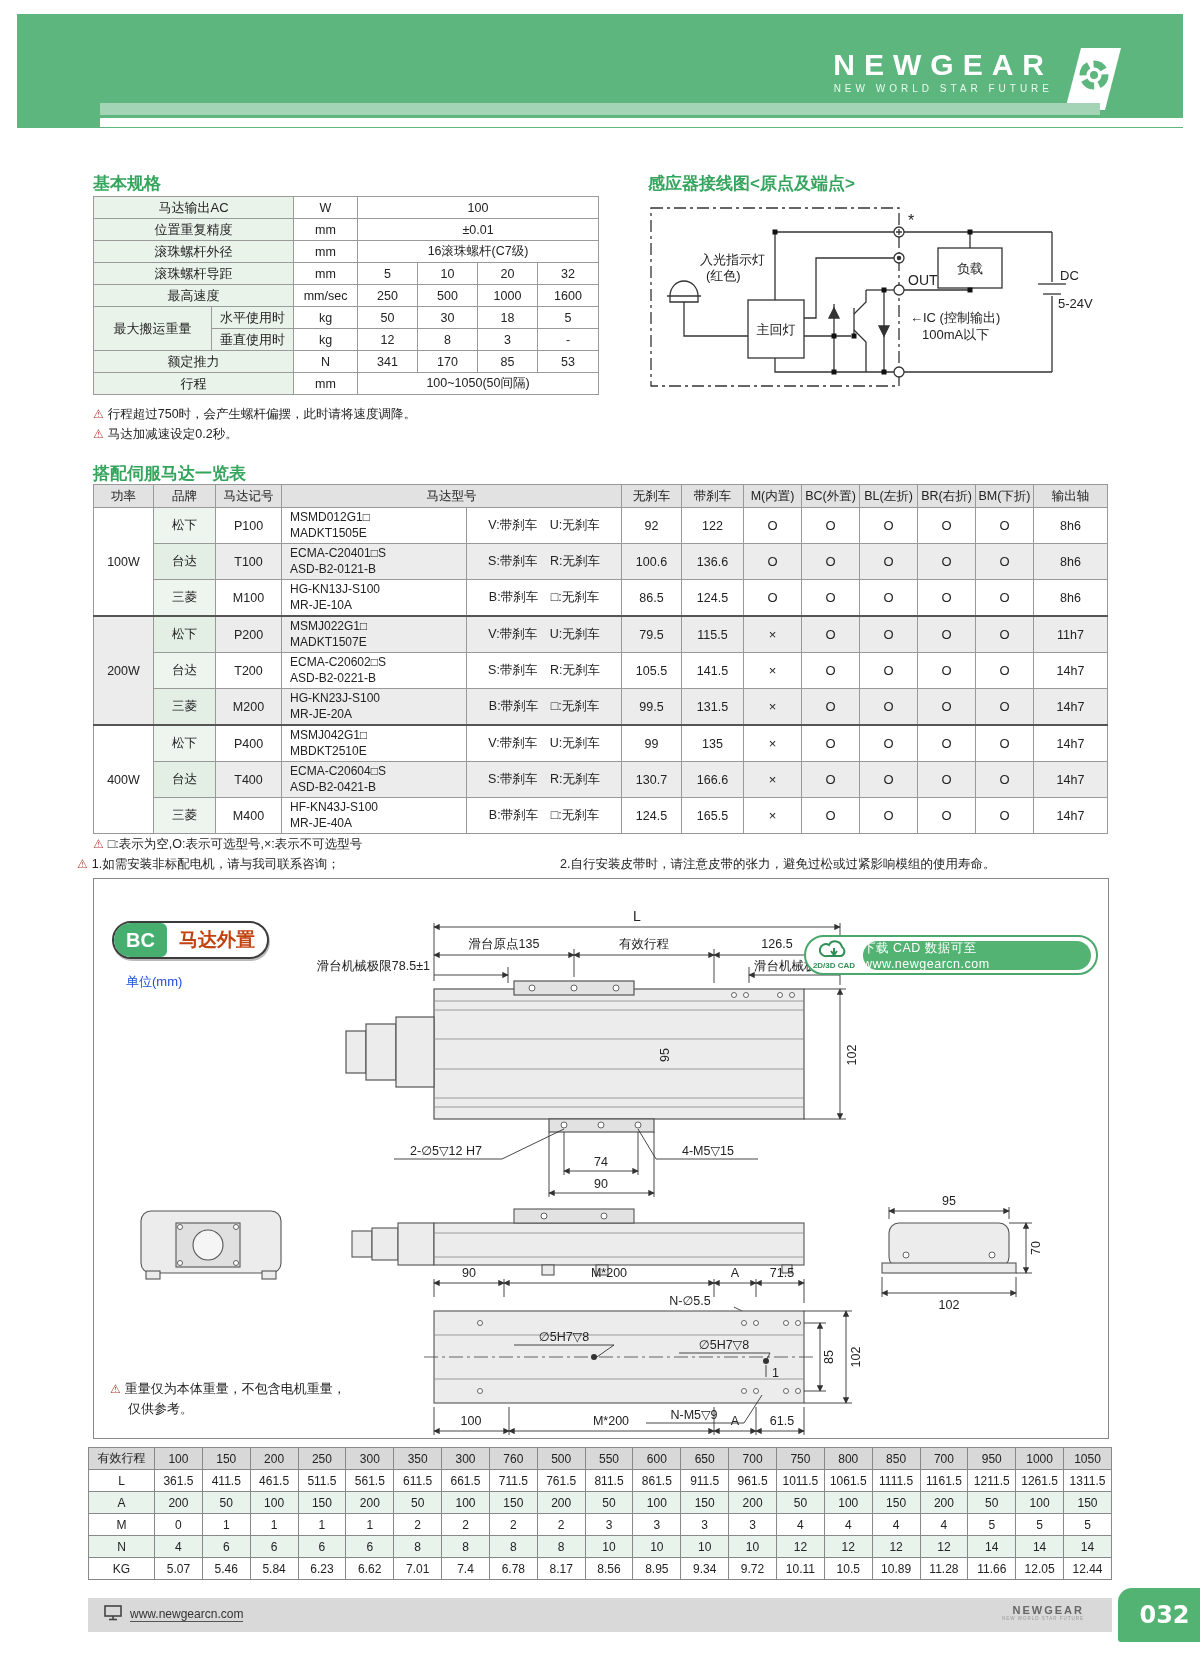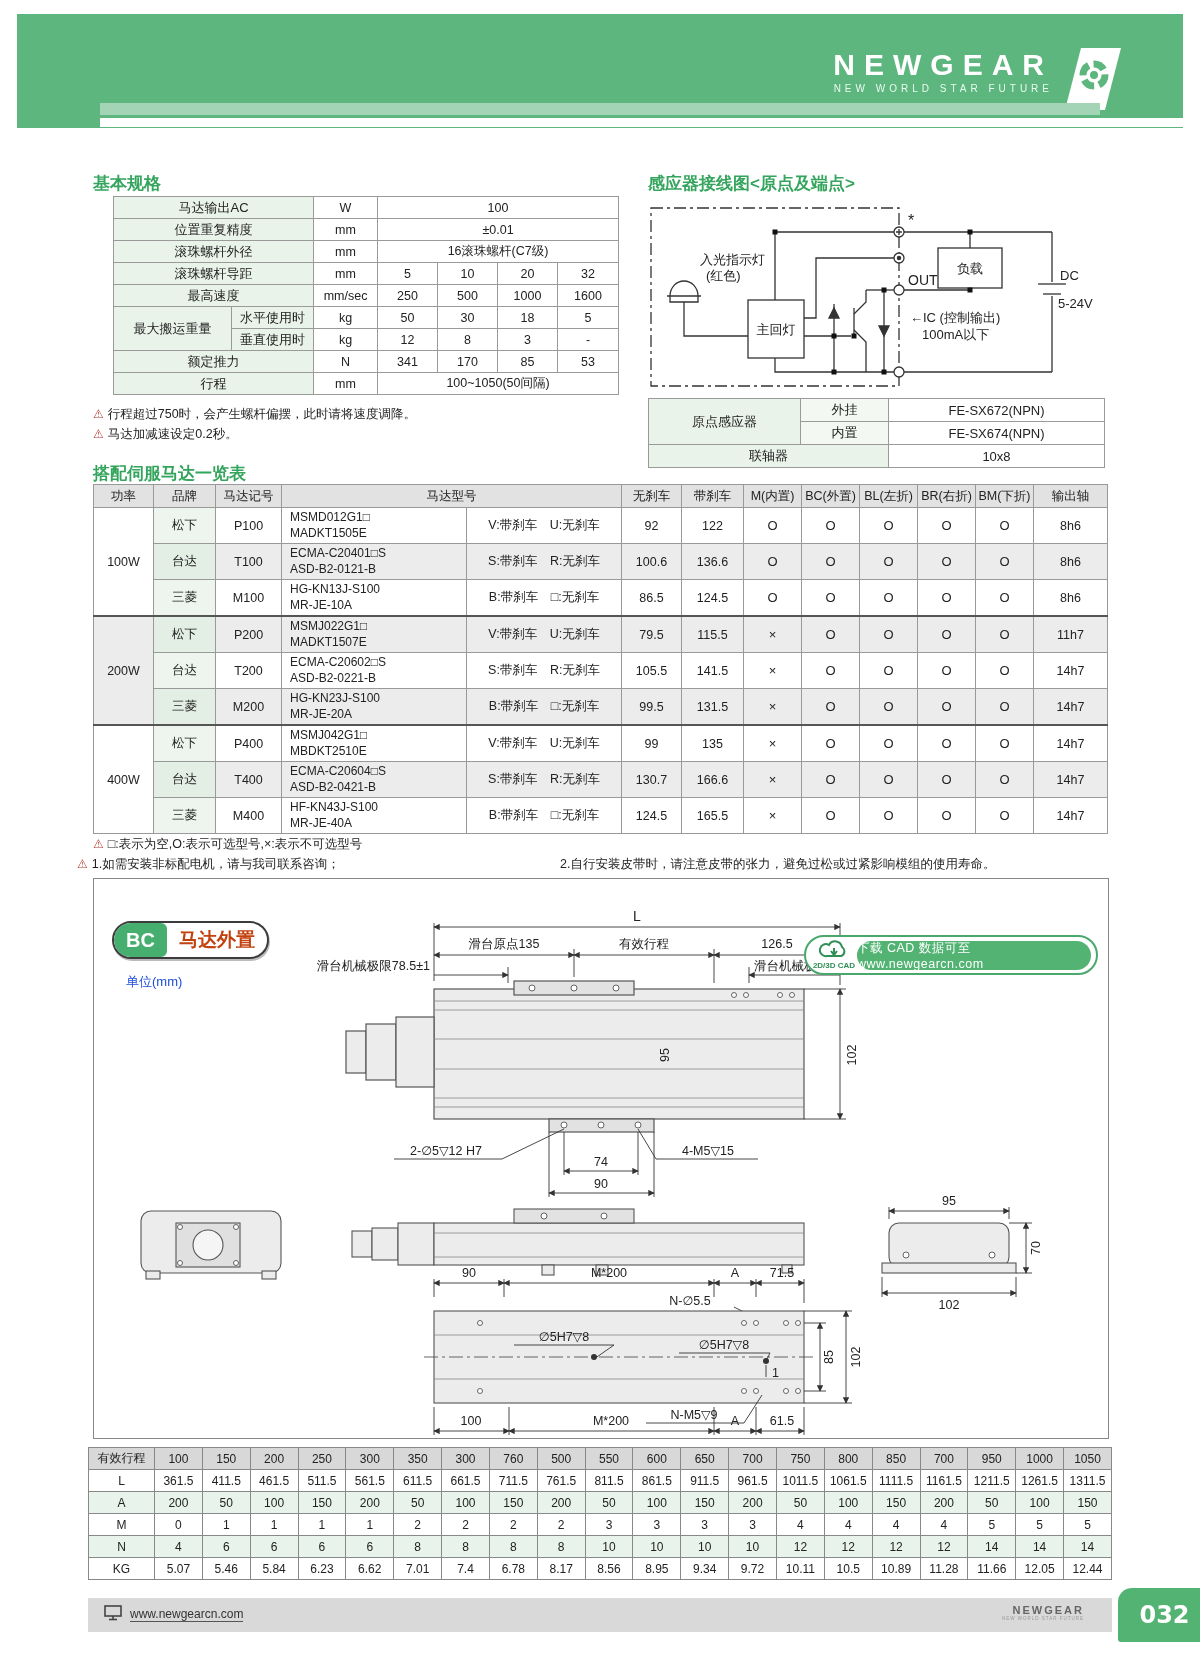--- a/index.html
+++ b/index.html
@@ -15,21 +15,21 @@
   .logo-slogan{font-size:10px;letter-spacing:4px;margin-top:3px;color:#eafaf0;}
   .logo-gear{position:absolute;right:62px;top:34px;width:56px;height:62px;}
 
   
   .sec-title{position:absolute;font-size:17px;font-weight:bold;color:#35a55e;}
 
   
   table{border-collapse:collapse;table-layout:fixed;}
   td{overflow:hidden;}
 
-  .spec{position:absolute;left:93px;top:196px;width:505px;font-size:12.5px;border:1.5px solid #666;margin-left:20px;}
+  .spec{position:absolute;left:93px;top:196px;width:505px;font-size:12.5px;border:1.5px solid #666;}
   .spec td{border:1px solid #9a9a9a;height:21px;text-align:center;padding:0 2px;background:#fff;}
   .spec td.lab{background:#eaf3ea;font-size:13px;}
   .spec td.unit{background:#fff;}
 
   .note-line{position:absolute;font-size:12.5px;color:#222;white-space:nowrap;}
   .warn{color:#b03a2e;font-size:12px;margin-right:4px;}
 
   .sensor-tbl{position:absolute;left:648px;top:398px;width:456px;font-size:13px;border:1.5px solid #666;}
   .sensor-tbl td{border:1px solid #9a9a9a;height:20px;text-align:center;background:#fff;}
   .sensor-tbl td.lab{background:#eaf3ea;}
@@ -50,21 +50,21 @@
   .bc-badge{position:absolute;left:18px;top:42px;height:34px;border:2.5px solid #3c3c3c;border-radius:19px;
             background:#fff;display:flex;align-items:center;overflow:hidden;box-shadow:1px 2px 0 #bbb;}
   .bc-green{background:#46ae6e;color:#fff;font-weight:bold;font-size:20px;padding:0 12px;height:100%;
             display:flex;align-items:center;border-radius:16px 6px 6px 16px;}
   .bc-label{font-weight:bold;font-size:19px;padding:0 12px;color:#c2410c;}
   .unit-label{position:absolute;left:32px;top:94px;font-size:13px;color:#1d4ed8;}
   .cad-badge{position:absolute;right:10px;top:56px;width:294px;height:40px;border:2px solid #4aa86c;border-radius:21px;
              background:#fff;display:flex;align-items:center;padding:0 5px;box-sizing:border-box;}
   .cad-cloud{width:46px;text-align:center;font-size:8px;color:#2f8f55;font-weight:bold;line-height:1;}
   .cad-pill{flex:1;background:#52b373;color:#fff;border-radius:15px;font-size:12.5px;height:29px;
-            display:flex;align-items:center;justify-content:center;letter-spacing:0.5px;}
+            display:flex;align-items:center;justify-content:center;letter-spacing:0.5px;margin-left:6px;}
   .weight-note{position:absolute;left:16px;top:500px;font-size:13px;line-height:20px;color:#222;}
 
   
   .stroke{position:absolute;left:88px;top:1447px;width:1024px;font-size:12px;border:1.5px solid #555;}
   .stroke td{border:1px solid #888;height:21px;text-align:center;background:#fff;padding:0;}
   .stroke tr.hdr td{background:#d8d8d8;}
   .stroke tr.alt td{background:#e8f3ec;}
 
   
   .footer-bar{position:absolute;left:88px;top:1598px;width:1024px;height:34px;background:#d9d9d9;}
@@ -232,42 +232,20 @@
         <text x="260" y="30" font-size="16">*</text>
         <text x="260" y="89" font-size="14">OUT</text>
         <text x="262" y="126">←IC (控制输出)</text>
         <text x="274" y="143">100mA以下</text>
         <text x="322" y="77" text-anchor="middle">负载</text>
         <text x="412" y="84">DC</text>
         <text x="410" y="112">5-24V</text>
       </g>
     </svg>
   </div>
-  <table class="sensor-tbl">
-    <colgroup>
-        <col style="width:152px">
-        <col style="width:88px">
-        <col style="width:216px">
-      </colgroup>
-    <tbody>
-        <tr>
-          <td rowspan="2" class="lab">原点感应器</td>
-          <td class="sub">外挂</td>
-          <td>FE-SX672(NPN)</td>
-        </tr>
-        <tr>
-          <td class="sub">内置</td>
-          <td>FE-SX674(NPN)</td>
-        </tr>
-        <tr>
-          <td colspan="2" class="lab">联轴器</td>
-          <td>10x8</td>
-        </tr>
-      </tbody>
-  </table>
 
   <div class="sec-title" style="left:93px;top:462px;">搭配伺服马达一览表</div>
   <table class="servo">
     <colgroup>
         <col style="width:60px">
         <col style="width:62px">
         <col style="width:66px">
         <col style="width:185px">
       <col style="width:155px">
         <col style="width:60px">
@@ -664,20 +642,24 @@
       <div class="cad-cloud">
         <svg width="30" height="20" viewBox="0 0 30 20">
             <path d="M8 16 a6 6 0 1 1 2-11 a7 7 0 0 1 13 2 a5 5 0 0 1-1 9 z" fill="none" stroke="#2f8f55" stroke-width="2"></path>
             <path d="M15 8 v6 M12 11 l3 4 3-4" stroke="#2f8f55" stroke-width="2" fill="none"></path>
           </svg>
         <div>2D/3D CAD</div>
       </div>
       <div class="cad-pill">下载 CAD 数据可至www.newgearcn.com</div>
     </div>
 
+    <div class="weight-note">
+      <div><span class="warn">⚠</span><span>重量仅为本体重量，不包含电机重量，</span></div>
+      <div style="padding-left:18px;"><span>仅供参考。</span></div>
+    </div>
   </div>
 
   <table class="stroke">
     <colgroup>
         <col style="width:66px">
       </colgroup>
     <tbody>
         <tr class="hdr">
           <td>有效行程</td>
           <td>100</td>

